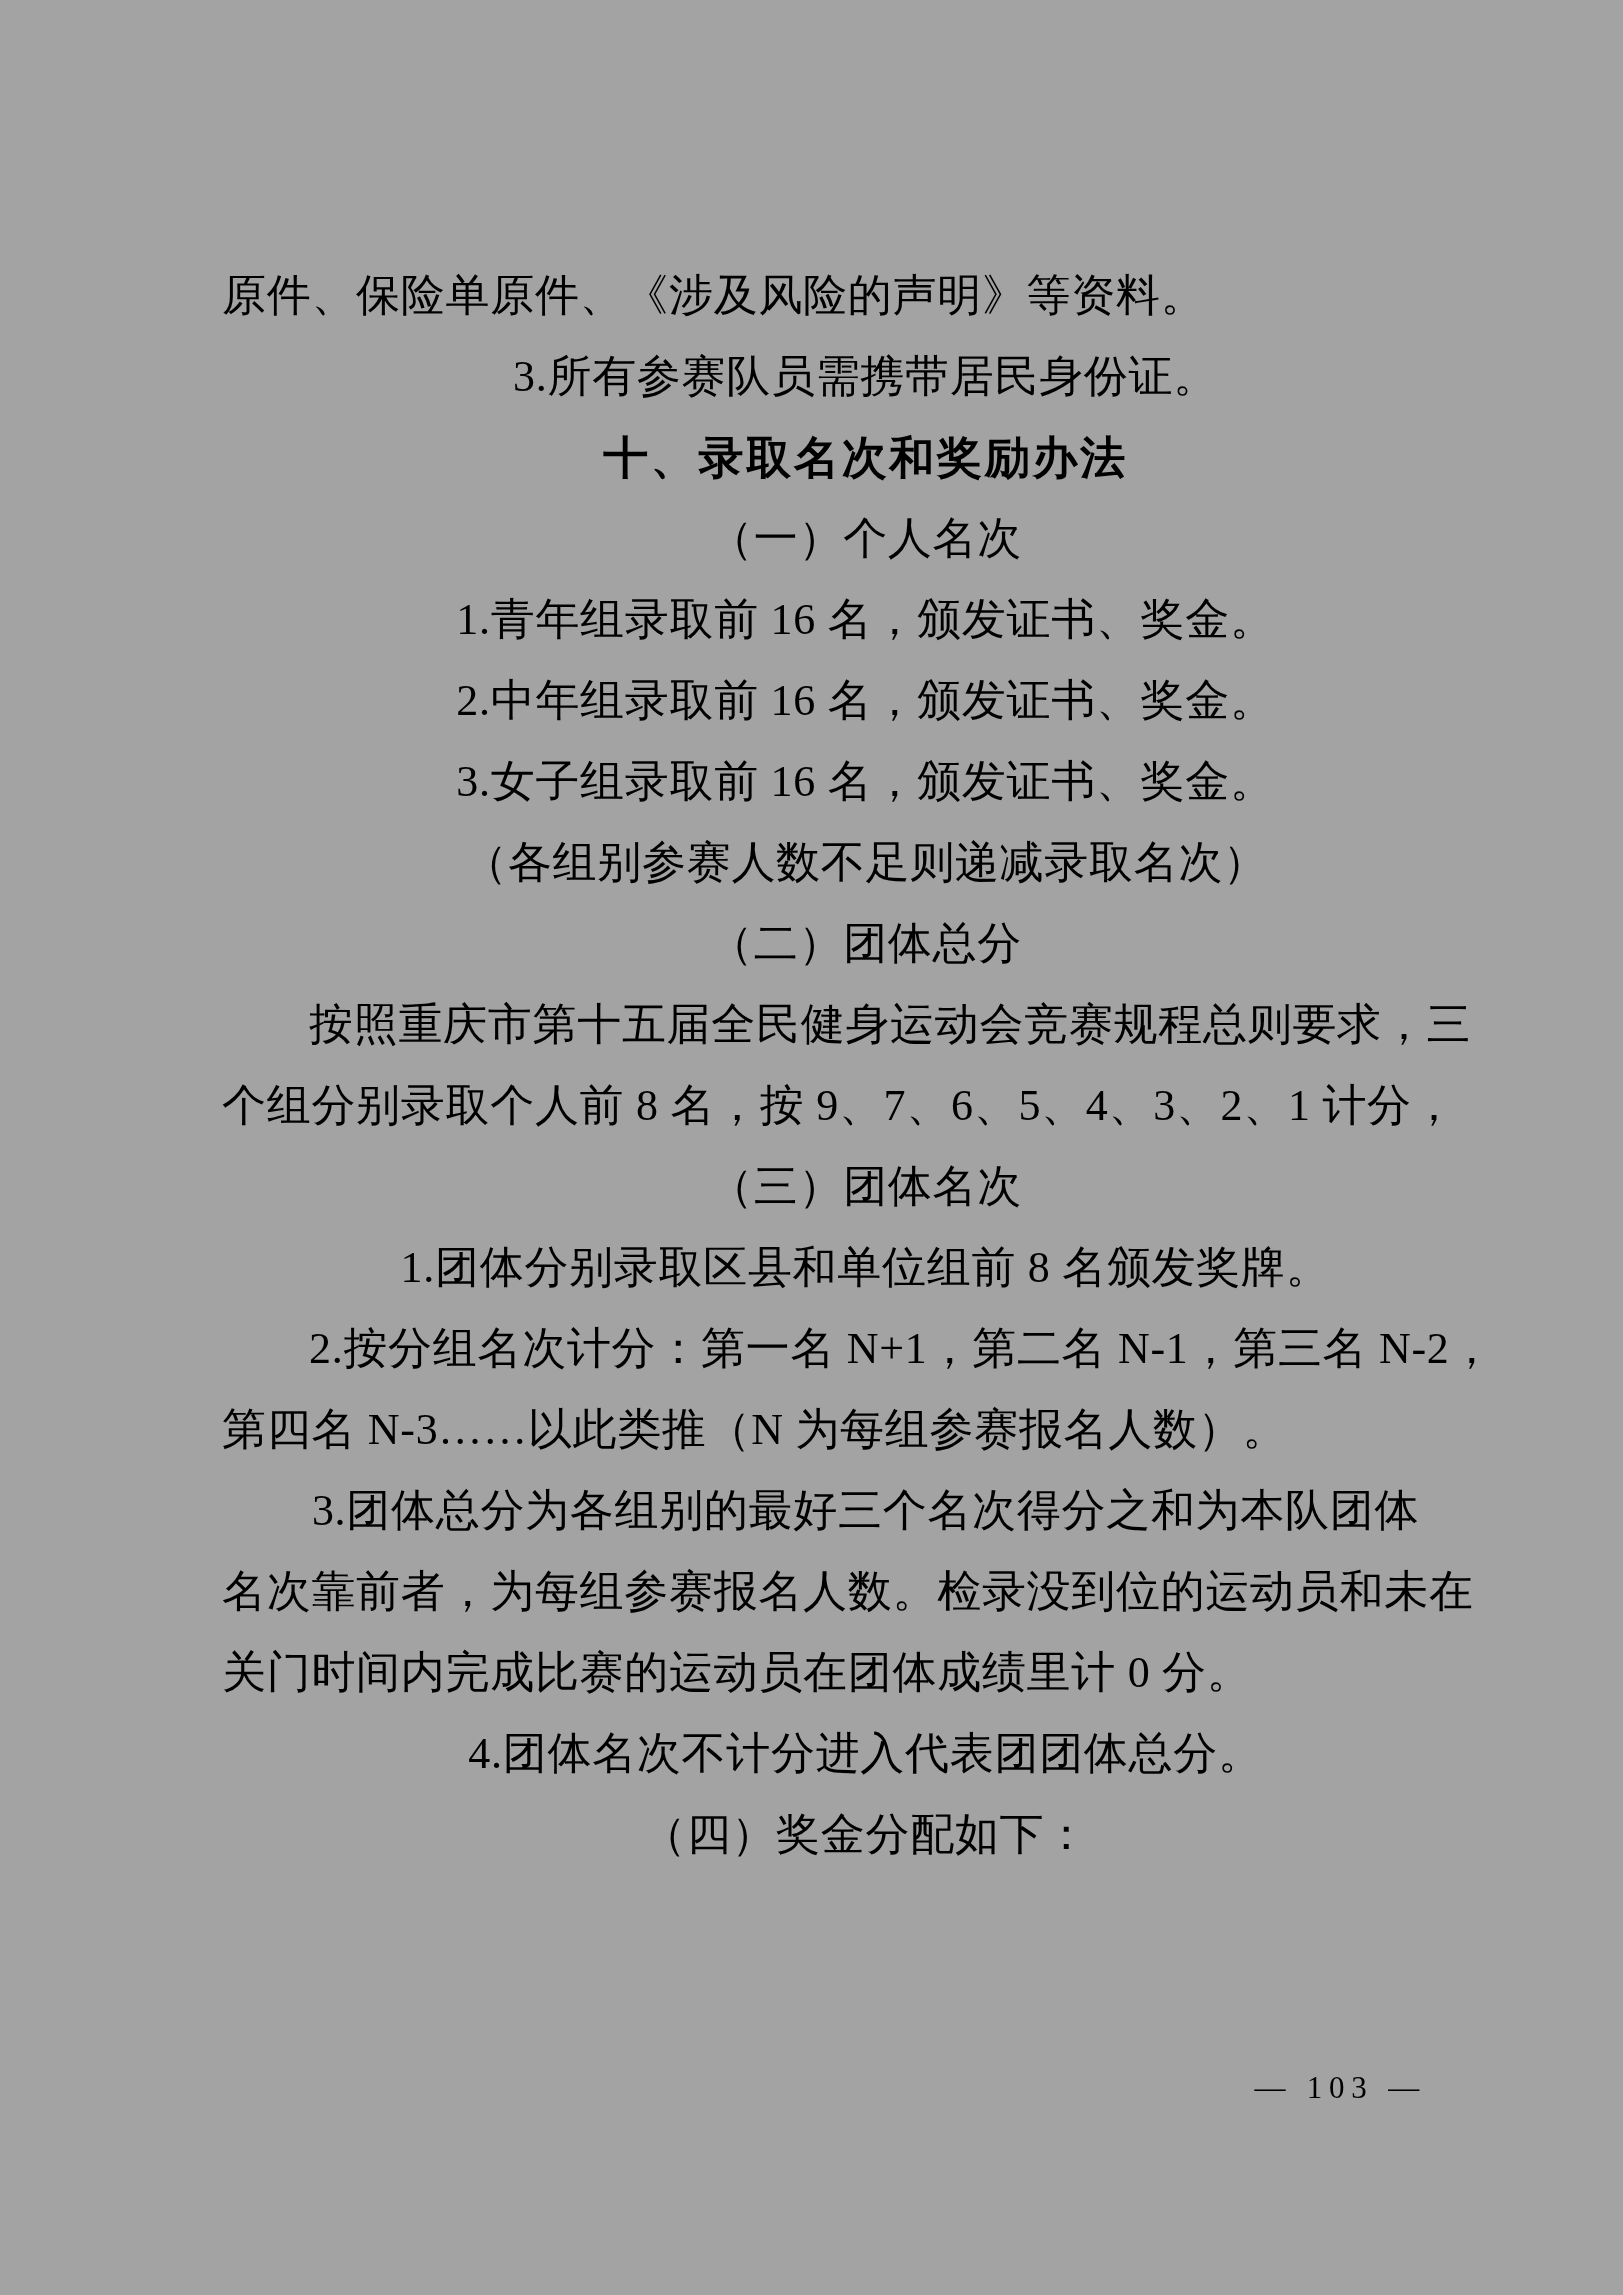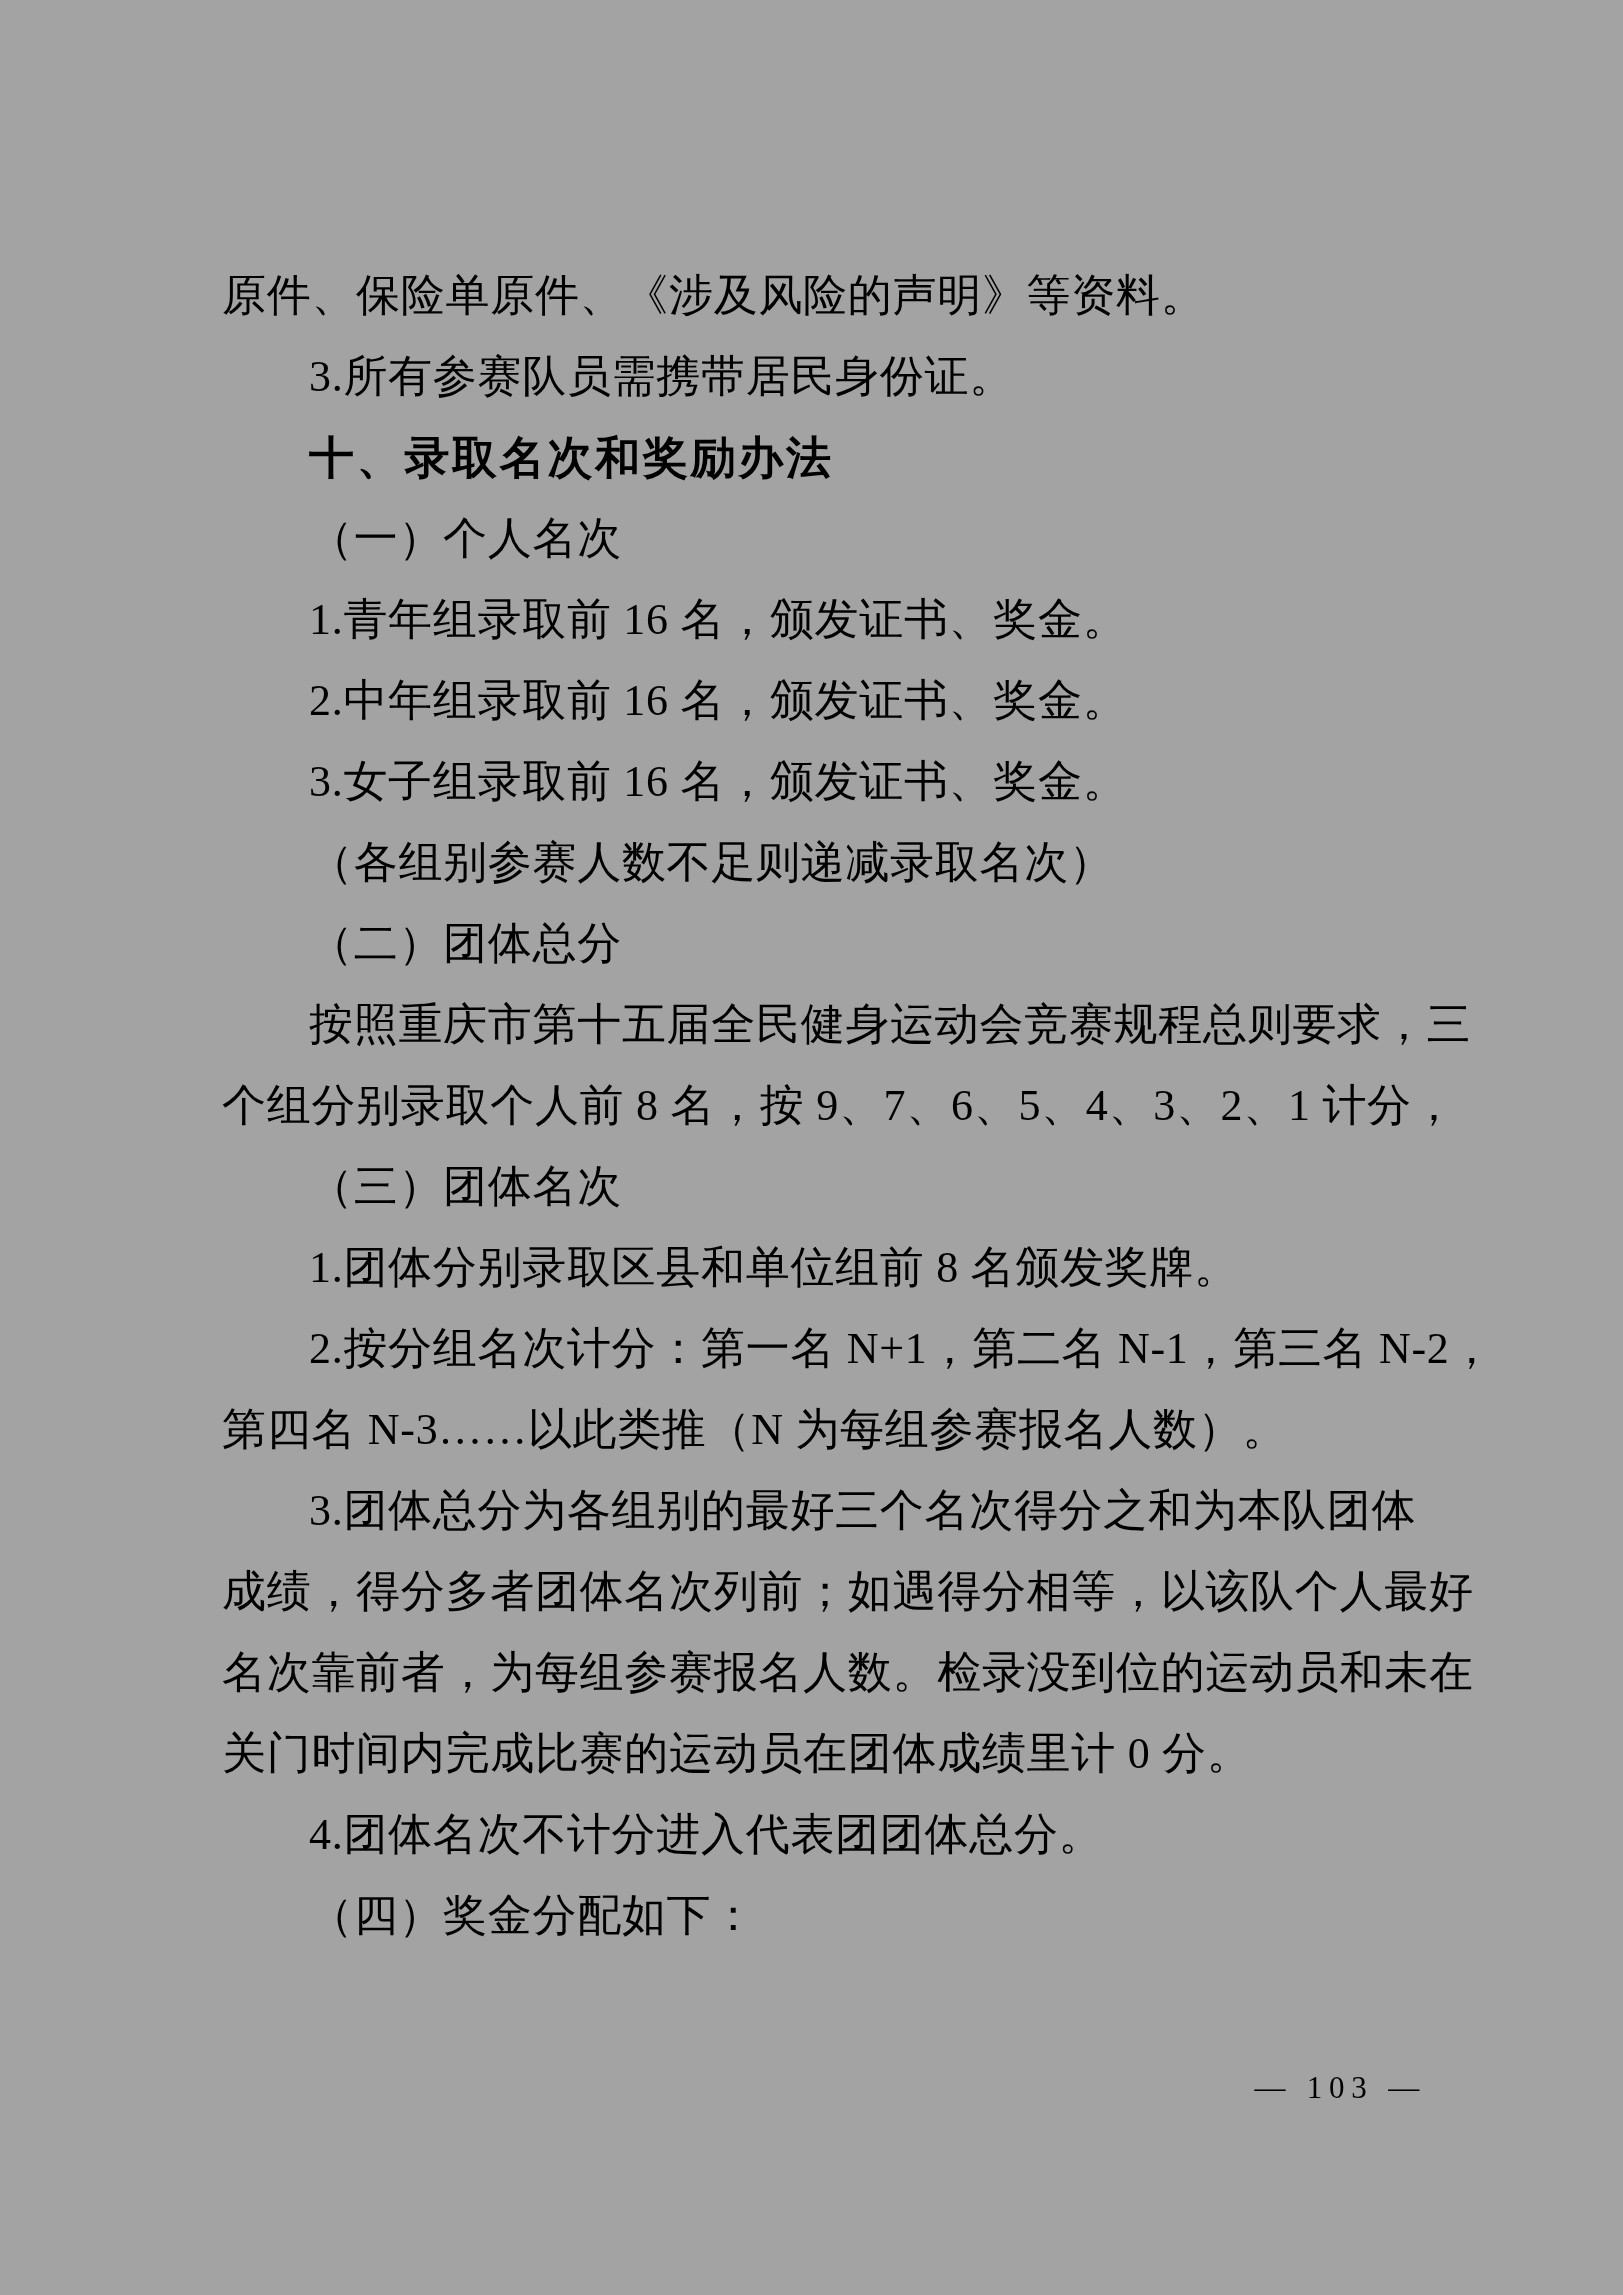--- a/index.html
+++ b/index.html
@@ -25,20 +25,21 @@
   }
   .line {
     font-size: 44px;
     line-height: 81px;
     height: 81px;
     white-space: nowrap;
     letter-spacing: 0.7px;
   }
   .line.indent {
     padding-left: 87px;
+    text-align: center;
   }
   .line.heading {
     font-family: "Liberation Sans", "DejaVu Sans", sans-serif;
     font-weight: 700;
     font-size: 45px;
     letter-spacing: 2.7px;
   }
   .footer {
     position: absolute;
     top: 2060px;
@@ -64,21 +65,20 @@
       <div class="line indent">3.女子组录取前 16 名，颁发证书、奖金。</div>
       <div class="line indent">（各组别参赛人数不足则递减录取名次）</div>
       <div class="line indent">（二）团体总分</div>
       <div class="line indent">按照重庆市第十五届全民健身运动会竞赛规程总则要求，三</div>
       <div class="line">个组分别录取个人前 8 名，按 9、7、6、5、4、3、2、1 计分，</div>
       <div class="line indent">（三）团体名次</div>
       <div class="line indent">1.团体分别录取区县和单位组前 8 名颁发奖牌。</div>
       <div class="line indent">2.按分组名次计分：第一名 N+1，第二名 N-1，第三名 N-2，</div>
       <div class="line">第四名 N-3……以此类推（N 为每组参赛报名人数）。</div>
       <div class="line indent">3.团体总分为各组别的最好三个名次得分之和为本队团体</div>
-      <div class="line">成绩，得分多者团体名次列前；如遇得分相等，以该队个人最好</div>
       <div class="line">名次靠前者，为每组参赛报名人数。检录没到位的运动员和未在</div>
       <div class="line">关门时间内完成比赛的运动员在团体成绩里计 0 分。</div>
       <div class="line indent">4.团体名次不计分进入代表团团体总分。</div>
       <div class="line indent">（四）奖金分配如下：</div>
     </div>
   <div class="footer">— 103 —</div>
 </div>
 
 
 </body></html>

